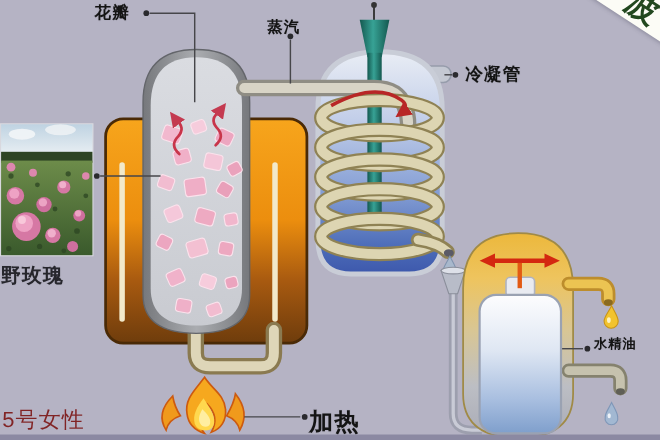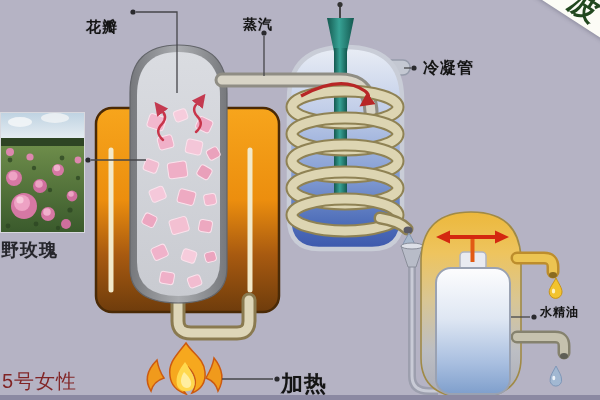--- a/index.html
+++ b/index.html
@@ -7,21 +7,21 @@
     position:relative;width:600px;height:400px;overflow:hidden;
     background:#b5b3c4;
     font-family:"Liberation Sans","DejaVu Sans",sans-serif;
   }
   .scene{position:absolute;left:0;top:0;}
   .label{
     position:absolute;font-weight:bold;color:#141414;
     white-space:nowrap;letter-spacing:1px;
     text-shadow:0 0 1px rgba(120,120,130,.45);
   }
-  .lbl-petals{left:86px;top:2px;font-size:15px;margin-top:16px;}
+  .lbl-petals{left:86px;top:2px;font-size:15px;}
   .lbl-steam{left:243px;top:16px;font-size:14px;}
   .lbl-condenser{left:423px;top:58px;font-size:16px;}
   .lbl-wildrose{left:1px;top:238px;font-size:18px;color:#26262c;}
   .lbl-heating{left:281px;top:369px;font-size:22px;}
   .lbl-oil{left:540px;top:304px;font-size:12px;}
   .watermark-bl{
     position:absolute;left:2px;top:368px;font-size:20px;
     color:#7f1d1d;letter-spacing:1px;opacity:.95;
   }
   .ribbon{

